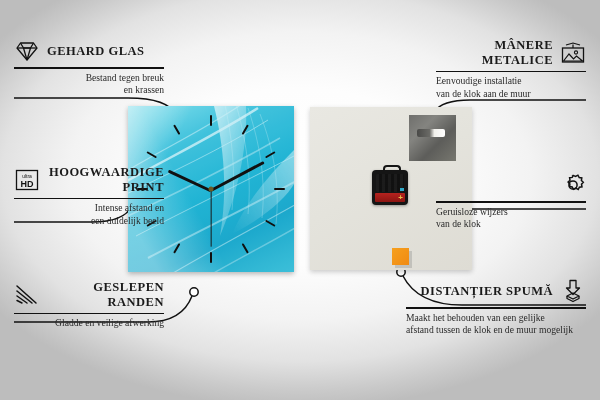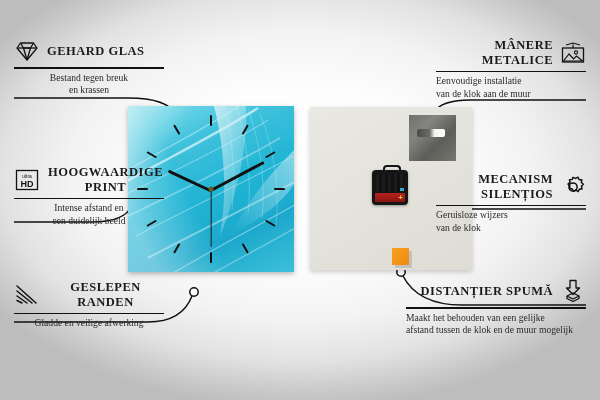--- a/index.html
+++ b/index.html
@@ -23,22 +23,22 @@
     font-size:12.5px;font-weight:700;letter-spacing:.5px;
     color:#1b1b1b;line-height:1.18;text-transform:uppercase;
   }
   .f-rule{height:1.6px;background:#111;margin-top:3px;}
   .f-desc{
     font-family:"Liberation Serif",serif;
     font-size:9.6px;color:#2a2a2a;line-height:1.32;margin-top:3px;
     white-space:pre-line;
   }
   .f-left .f-head{justify-content:flex-start;}
-  .f-left .f-title{text-align:center;}
-  .f-left .f-desc{text-align:center;}
+  .f-left .f-title{text-align:right;}
+  .f-left .f-desc{text-align:right;}
   .f-right .f-head{justify-content:flex-end;}
   .f-right .f-title{text-align:right;}
   .f-right .f-desc{text-align:left;}
   .icon{width:26px;height:26px;flex:0 0 26px;display:block;}
   .icon svg{display:block;width:26px;height:26px;}
 
   
   #clock{
     position:absolute;left:128px;top:106px;width:166px;height:166px;
     background:
@@ -287,22 +287,20 @@
         </svg>
       </span>
     </div>
     <div class="f-rule" style="width:150px"></div>
     <div class="f-desc">Eenvoudige installatie
 van de klok aan de muur</div>
   </div>
 
   <div class="feature f-right" style="left:436px;top:172px;width:150px;">
     <div class="f-head">
-      <span class="f-title">MECANISM
-SILENȚIOS</span>
       <span class="icon">
         <svg viewBox="0 0 26 26">
             <g fill="none" stroke="#121212" stroke-width="1.5">
           <path d="M13 3.4 l2.6 1.0 2.3-1.2 1.3 2.4 2.6 .3 -.4 2.6 1.9 1.8 -1.8 1.9 .5 2.6 -2.6 .4 -1.2 2.3 -2.4-1.3 -2.4 1.1 -1.2-2.3 -2.6-.4 .3-2.6 -1.8-1.9 1.9-1.8 -.4-2.6 2.6-.3 1.3-2.4 z"></path>
           <circle cx="13" cy="13" r="4.1"></circle>
         </g>
           </svg>
       </span>
     </div>
     <div class="f-rule" style="width:150px"></div>

